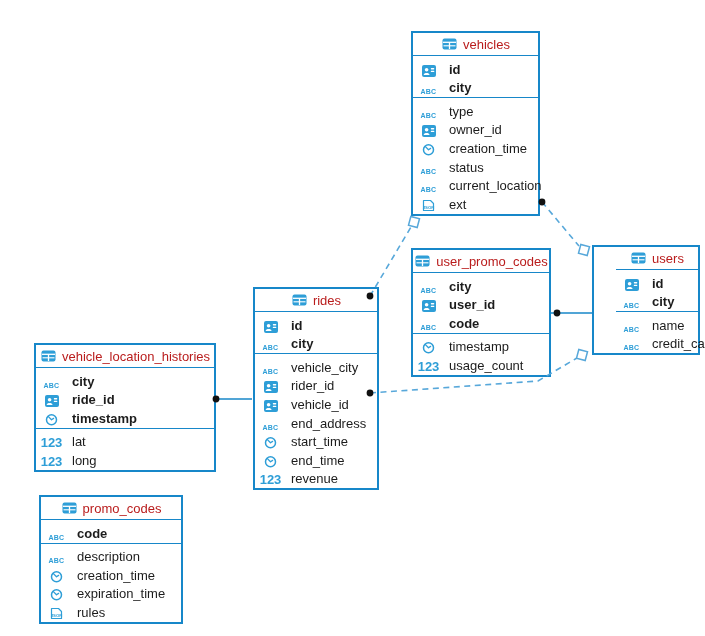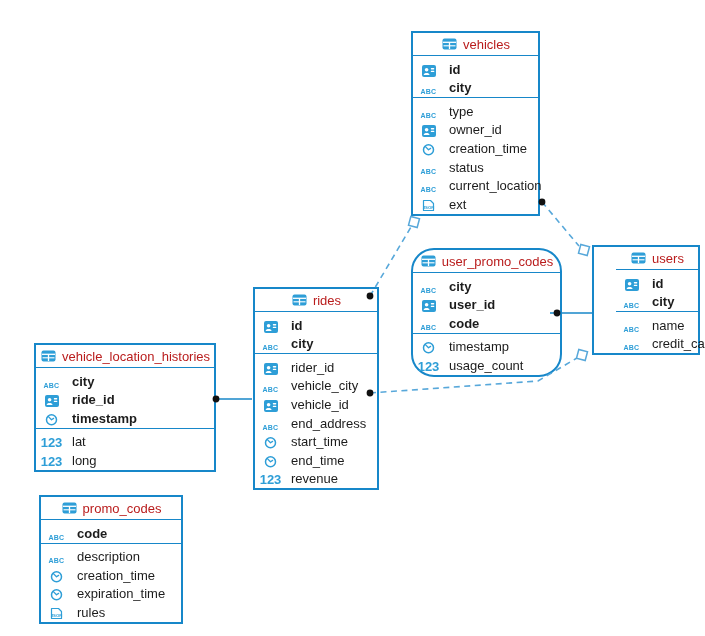--- a/index.html
+++ b/index.html
@@ -113,21 +113,21 @@
           <span class="icon">
             <svg width="13" height="13" viewBox="0 0 13 13">
               <path d="M1.5 1.5 H8.5 L11.5 4.5 V11.5 H1.5 Z" fill="none" stroke="#2e9ed7" stroke-width="1.2" stroke-linejoin="round"></path>
               <text x="6.5" y="10.2" font-size="4.3" text-anchor="middle" fill="#2e9ed7" font-weight="bold" font-family="Liberation Sans, sans-serif">JSON</text>
             </svg>
           </span>
           <span class="fname">ext</span>
         </div>
       </div>
     </div>
-    <div class="tbl" style="left: 411px; top: 248px; width: 151px; border-radius: 23px;">
+    <div class="tbl" style="left: 411px; top: 248px; width: 140px;">
       <div class="hd">
         <span class="icon">
           <svg width="15" height="12" viewBox="0 0 15 12">
             <rect x="0.5" y="0.5" width="14" height="11" rx="2" fill="#2e9ed7"></rect>
             <line x1="1" y1="4.3" x2="14" y2="4.3" stroke="#fff" stroke-width="1.3"></line>
             <line x1="7.5" y1="4.3" x2="7.5" y2="11" stroke="#fff" stroke-width="1.3"></line>
             <line x1="1.5" y1="7.8" x2="13.5" y2="7.8" stroke="#fff" stroke-width="1.1"></line>
           </svg>
         </span>
         <span class="tname">user_promo_codes</span>
@@ -251,35 +251,35 @@
         <div class="row pk">
           <span class="icon">
             <span class="ic-abc">ABC</span>
           </span>
           <span class="fname">city</span>
         </div>
       </div>
       <div class="sec">
         <div class="row">
           <span class="icon">
+            <span class="ic-abc">ABC</span>
+          </span>
+          <span class="fname">vehicle_city</span>
+        </div>
+        <div class="row">
+          <span class="icon">
             <svg width="14" height="12" viewBox="0 0 14 12">
               <rect x="0" y="0" width="14" height="12" rx="2" fill="#2e9ed7"></rect>
               <circle cx="4.6" cy="4.7" r="1.8" fill="#fff"></circle>
               <path d="M1.7 9.9 C1.7 7.4 7.5 7.4 7.5 9.9 Z" fill="#fff"></path>
               <rect x="8.8" y="3.1" width="3.5" height="1.3" rx="0.6" fill="#fff"></rect>
               <rect x="8.8" y="5.7" width="3.5" height="1.3" rx="0.6" fill="#fff"></rect>
             </svg>
           </span>
           <span class="fname">rider_id</span>
-        </div>
-        <div class="row">
-          <span class="icon">
-            <span class="ic-abc">ABC</span>
-          </span>
-          <span class="fname">vehicle_city</span>
         </div>
         <div class="row">
           <span class="icon">
             <svg width="14" height="12" viewBox="0 0 14 12">
               <rect x="0" y="0" width="14" height="12" rx="2" fill="#2e9ed7"></rect>
               <circle cx="4.6" cy="4.7" r="1.8" fill="#fff"></circle>
               <path d="M1.7 9.9 C1.7 7.4 7.5 7.4 7.5 9.9 Z" fill="#fff"></path>
               <rect x="8.8" y="3.1" width="3.5" height="1.3" rx="0.6" fill="#fff"></rect>
               <rect x="8.8" y="5.7" width="3.5" height="1.3" rx="0.6" fill="#fff"></rect>
             </svg>

